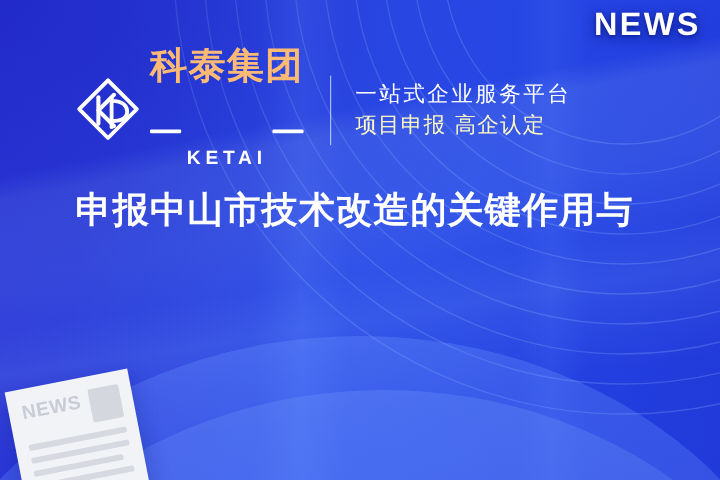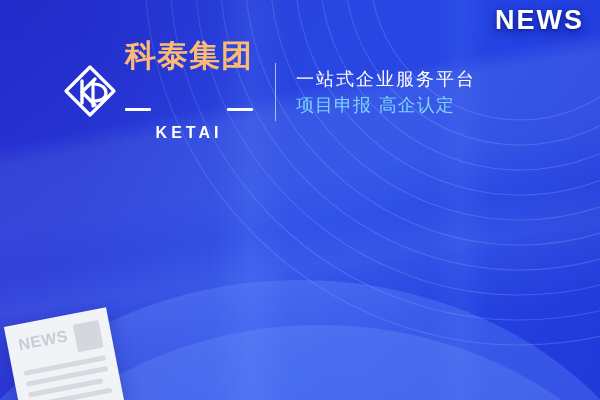--- a/index.html
+++ b/index.html
@@ -192,21 +192,21 @@
     font-size: 18px;
     color: #ffffff;
     letter-spacing: 2px;
     line-height: 1.18;
     font-weight: normal;
     font-family: "DejaVu Sans", "Liberation Sans", sans-serif;
     white-space: nowrap;
   }
   .tagline-sub {
     font-size: 18px;
-    color: #7dd3fc;
+    color: #fef9c3;
     letter-spacing: 1px;
     margin-top: 5px;
     line-height: 1.2;
     font-family: "DejaVu Sans", "Liberation Sans", sans-serif;
     white-space: nowrap;
   }
 
   
   .headline {
     position: absolute;
@@ -339,20 +339,21 @@
     <div class="divider"></div>
 
     <div class="tagline">
       <div class="tagline-main">一站式企业服务平台</div>
       <div class="tagline-sub">项目申报 高企认定</div>
     </div>
 
   </div>
 
   <div class="headline">
+    <div class="headline-line">申报中山市技术改造的关键作用与</div>
   </div>
 
   <div class="newspaper">
     <div class="np-top">
       <div class="np-title">NEWS</div>
       <div class="np-thumb"></div>
     </div>
     <div class="np-lines">
       <div class="np-line w1"></div>
       <div class="np-line w2"></div>

